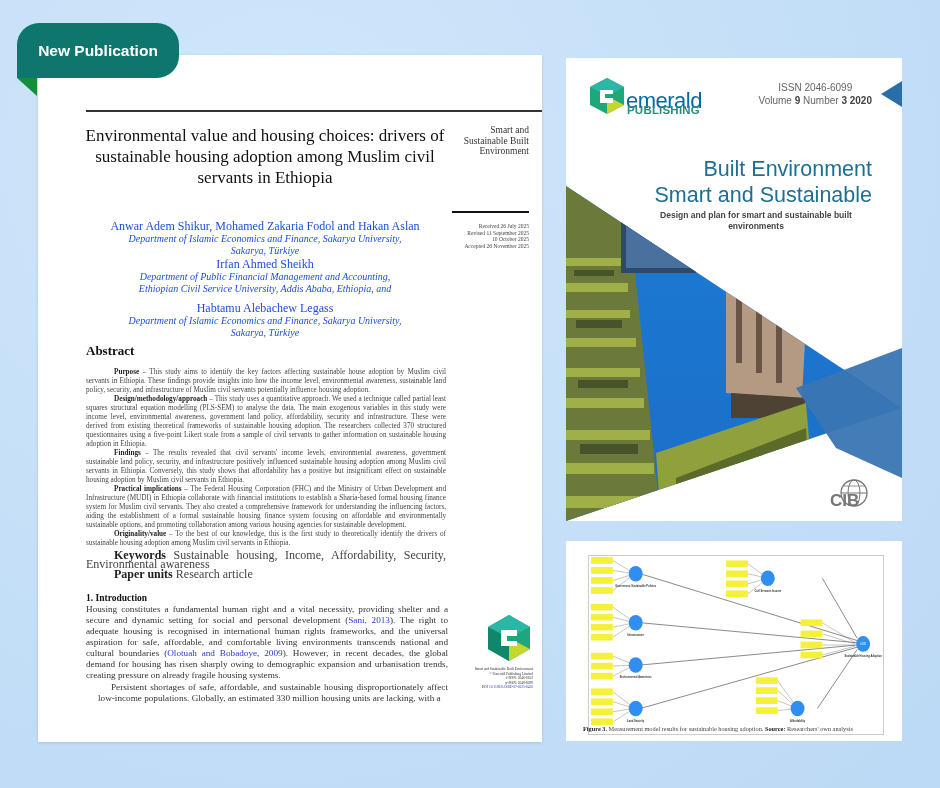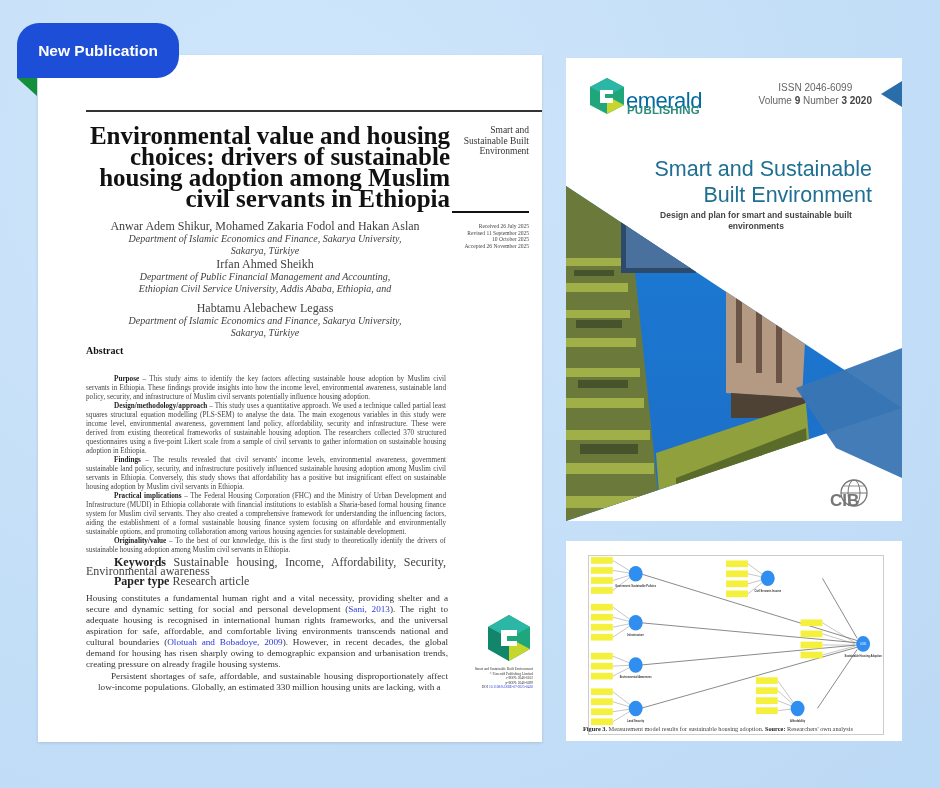--- a/index.html
+++ b/index.html
@@ -5,56 +5,56 @@
   * { box-sizing: border-box; margin: 0; padding: 0; }
   html, body { width: 940px; height: 788px; overflow: hidden; }
   body {
     background: #c5e0f8;
     background-image: radial-gradient(ellipse at 30% 20%, #d0e7fb 0%, #c3def7 60%, #bcd9f5 100%);
     font-family: "Liberation Serif", serif;
     position: relative;
   }
   .badge {
     position: absolute; left: 17px; top: 23px; width: 162px; height: 55px;
-    background: #1d4ed8; border-radius: 22px 22px 22px 0;
+    background: #0f766e; border-radius: 22px 22px 22px 0;
     color: #fff; font-family: "Liberation Sans", sans-serif; font-weight: bold;
     font-size: 15.5px; display: flex; align-items: center; justify-content: center;
     z-index: 3;
   }
   .badge-fold {
     position: absolute; left: 17px; top: 78px; width: 0; height: 0;
     border-top: 18px solid #138f3c; border-left: 20px solid transparent;
     z-index: 2;
   }
   .paper {
     position: absolute; left: 38px; top: 55px; width: 504px; height: 687px;
     background: #fff; box-shadow: 0 1px 3px rgba(0,0,0,0.12); color: #222;
   }
   .paper .toprule { position: absolute; left: 48px; top: 55px; width: 456px; height: 1.5px; background: #333; }
   .paper .title {
     position: absolute; left: 42px; top: 70px; width: 370px;
-    font-weight: bold; font-size: 25px; line-height: 21px; text-align: right; color: #111;
+    font-weight: normal; font-size: 17px; line-height: 21px; text-align: center; color: #111;
   }
   .paper .journal {
     position: absolute; left: 408px; top: 70px; width: 83px; text-align: right;
     font-size: 9.5px; line-height: 10.5px; color: #333;
   }
   .paper .siderule { position: absolute; left: 414px; top: 156px; width: 77px; height: 2px; background: #111; }
   .paper .dates {
     position: absolute; left: 396px; top: 168px; width: 95px; text-align: right;
     font-size: 5.5px; line-height: 6.5px; color: #444;
   }
-  .paper .authors { position: absolute; left: 42px; top: 165px; width: 370px; text-align: center; color: #404040; }
+  .paper .authors { position: absolute; left: 42px; top: 165px; width: 370px; text-align: center; color: #1d4ed8; }
   .authors .name { font-size: 12px; line-height: 13px; }
   .authors .aff { font-style: italic; font-size: 10px; line-height: 12px; }
   .paper .abstract {
     position: absolute; left: 48px; top: 292px; width: 360px;
     font-size: 7.2px; line-height: 8.9px; color: #444; text-align: justify;
   }
-  .abstract h4 { font-size: 10px; color: #111; margin-bottom: 19px; }
+  .abstract h4 { font-size: 13px; color: #111; margin-bottom: 12px; }
   .abstract b { color: #222; padding-left: 28px; }
   .abstract p { margin-bottom: 0.5px; }
   .abstract .kw { margin-top: 3px; font-size: 12px; }
   .paper .intro {
     position: absolute; left: 48px; top: 538px; width: 362px;
     font-size: 9.2px; line-height: 11px; color: #333; text-align: justify;
   }
   .intro h4 { font-size: 9.5px; color: #111; margin-bottom: 0px; }
   .intro .cite { color: #2a3bd6; }
   .intro .indent { text-indent: 13px; margin-top: 1px; margin-left: 12px; }
@@ -142,24 +142,25 @@
   </div>
 
   <div class="abstract">
     <h4 data-bind="paper.abstract.heading">Abstract</h4>
     <p><b data-bind="paper.abstract.purpose_label">Purpose</b><span data-bind="paper.abstract.purpose"> – This study aims to identify the key factors affecting sustainable house adoption by Muslim civil servants in Ethiopia. These findings provide insights into how the income level, environmental awareness, sustainable land policy, security, and infrastructure of Muslim civil servants potentially influence housing adoption.</span></p>
     <p><b data-bind="paper.abstract.design_label">Design/methodology/approach</b><span data-bind="paper.abstract.design"> – This study uses a quantitative approach. We used a technique called partial least squares structural equation modelling (PLS-SEM) to analyse the data. The main exogenous variables in this study were income level, environmental awareness, government land policy, affordability, security and infrastructure. These were derived from existing theoretical frameworks of sustainable housing adoption. The researchers collected 370 structured questionnaires using a five-point Likert scale from a sample of civil servants to gather information on sustainable housing adoption in Ethiopia.</span></p>
     <p><b data-bind="paper.abstract.findings_label">Findings</b><span data-bind="paper.abstract.findings"> – The results revealed that civil servants' income levels, environmental awareness, government sustainable land policy, security, and infrastructure positively influenced sustainable housing adoption among Muslim civil servants in Ethiopia. Conversely, this study shows that affordability has a positive but insignificant effect on sustainable housing adoption by Muslim civil servants in Ethiopia.</span></p>
     <p><b data-bind="paper.abstract.practical_label">Practical implications</b><span data-bind="paper.abstract.practical"> – The Federal Housing Corporation (FHC) and the Ministry of Urban Development and Infrastructure (MUDI) in Ethiopia collaborate with financial institutions to establish a Sharia-based formal housing finance system for Muslim civil servants. They also created a comprehensive framework for understanding the influencing factors, aiding the establishment of a formal sustainable housing finance system focusing on affordable and environmentally sustainable options, and promoting collaboration among various housing agencies for sustainable development.</span></p>
     <p><b data-bind="paper.abstract.originality_label">Originality/value</b><span data-bind="paper.abstract.originality"> – To the best of our knowledge, this is the first study to theoretically identify the drivers of sustainable housing adoption among Muslim civil servants in Ethiopia.</span></p>
     <p class="kw"><b data-bind="paper.abstract.keywords_label">Keywords</b><span data-bind="paper.abstract.keywords"> Sustainable housing, Income, Affordability, Security, Environmental awareness</span></p>
-    <p class="kw" style="margin-top:1px;"><b data-bind="paper.abstract.paper_type_label">Paper type</b><span data-bind="paper.abstract.paper_type"> Research article</span></p>
+    <p class="kw" style="margin-top:1px;"><b data-bind="paper.abstract.paper_type_label">Paper units</b><span data-bind="paper.abstract.paper_type"> Research article</span></p>
   </div>
 
   <div class="intro">
+    <h4 data-bind="paper.intro.heading">1. Introduction</h4>
     <p><span data-bind="paper.intro.p1_a">Housing constitutes a fundamental human right and a vital necessity, providing shelter and a secure and dynamic setting for social and personal development (</span><span class="cite" data-bind="paper.intro.cite1">Sani, 2013</span><span data-bind="paper.intro.p1_b">). The right to adequate housing is recognised in international human rights frameworks, and the universal aspiration for safe, affordable, and comfortable living environments transcends national and cultural boundaries (</span><span class="cite" data-bind="paper.intro.cite2">Olotuah and Bobadoye, 2009</span><span data-bind="paper.intro.p1_c">). However, in recent decades, the global demand for housing has risen sharply owing to demographic expansion and urbanisation trends, creating pressure on already fragile housing systems.</span></p>
     <p class="indent" data-bind="paper.intro.p2">Persistent shortages of safe, affordable, and sustainable housing disproportionately affect low-income populations. Globally, an estimated 330 million housing units are lacking, with a</p>
   </div>
 
   <svg class="logo-e" viewBox="0 0 42 46">
     <polygon points="21,0 42,12 42,34 21,46 0,34 0,12" fill="#1fa67a"></polygon>
     <polygon points="21,0 42,12 21,23 0,12" fill="#2bb6a6"></polygon>
     <polygon points="0,12 21,23 21,46 0,34" fill="#11866a"></polygon>
     <polygon points="21,23 42,34 21,46" fill="#c6d62c"></polygon>
     <rect x="13" y="15" width="16" height="16" fill="#fff"></rect>
@@ -238,22 +239,22 @@
   <div class="pub-emerald" data-bind="cover.publisher_top">emerald</div>
   <div class="pub-publishing" data-bind="cover.publisher_bottom">PUBLISHING</div>
 
   <div class="issn">
     <div data-bind="cover.issn">ISSN 2046-6099</div>
     <div><span data-bind="cover.volume_label">Volume</span> <b data-bind="cover.volume">9</b> <span data-bind="cover.number_label">Number</span> <b data-bind="cover.number">3</b> <b data-bind="cover.year">2020</b></div>
   </div>
   <div class="corner-tri"></div>
 
   <div class="jtitle">
+    <div data-bind="cover.title_line2">Built Environment</div>
     <div data-bind="cover.title_line1">Smart and Sustainable</div>
-    <div data-bind="cover.title_line2">Built Environment</div>
   </div>
   <div class="jsub" data-bind="cover.subtitle">Design and plan for smart and sustainable built environments</div>
 
   <svg class="cib" viewBox="0 0 42 32">
     <circle cx="26" cy="15" r="13" fill="none" stroke="#777" stroke-width="1.3"></circle>
     <ellipse cx="26" cy="15" rx="6" ry="13" fill="none" stroke="#777" stroke-width="1"></ellipse>
     <line x1="13" y1="15" x2="39" y2="15" stroke="#777" stroke-width="1"></line>
     <line x1="15" y1="8" x2="37" y2="8" stroke="#777" stroke-width="0.8"></line>
     <text x="2" y="28" font-family="Liberation Sans, sans-serif" font-weight="bold" font-size="17" fill="#777" data-bind="cover.partner_logo">CIB</text>
   </svg>

